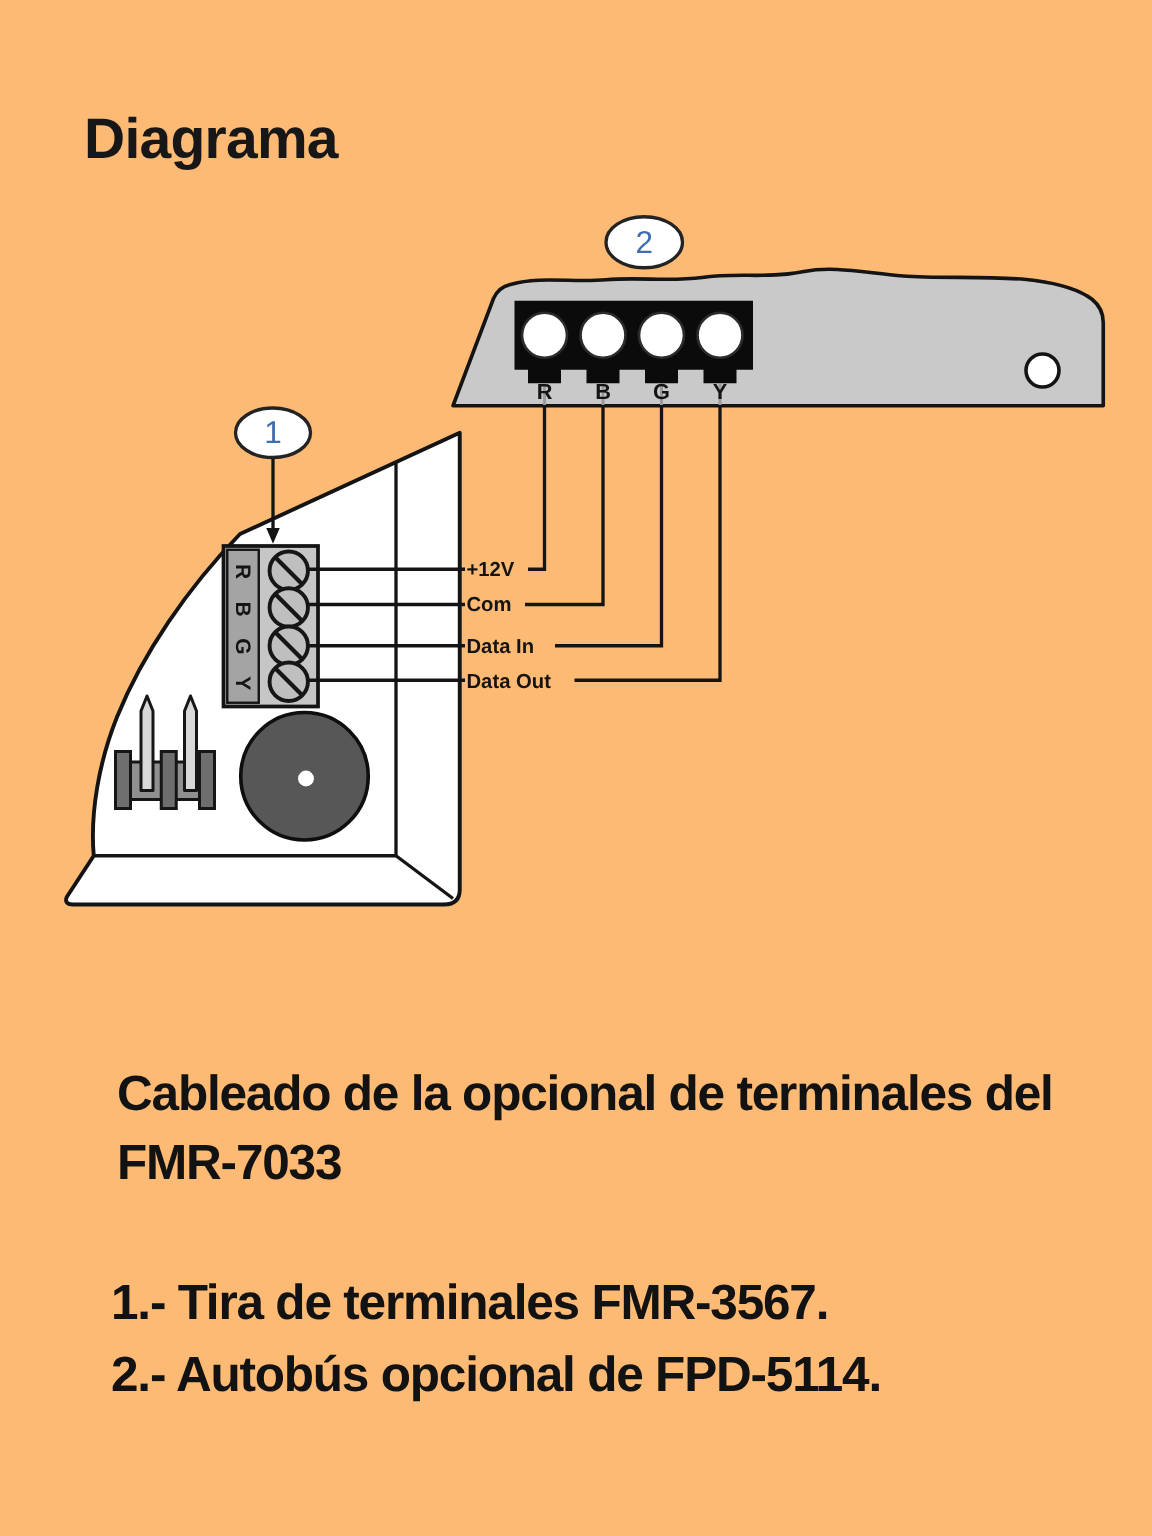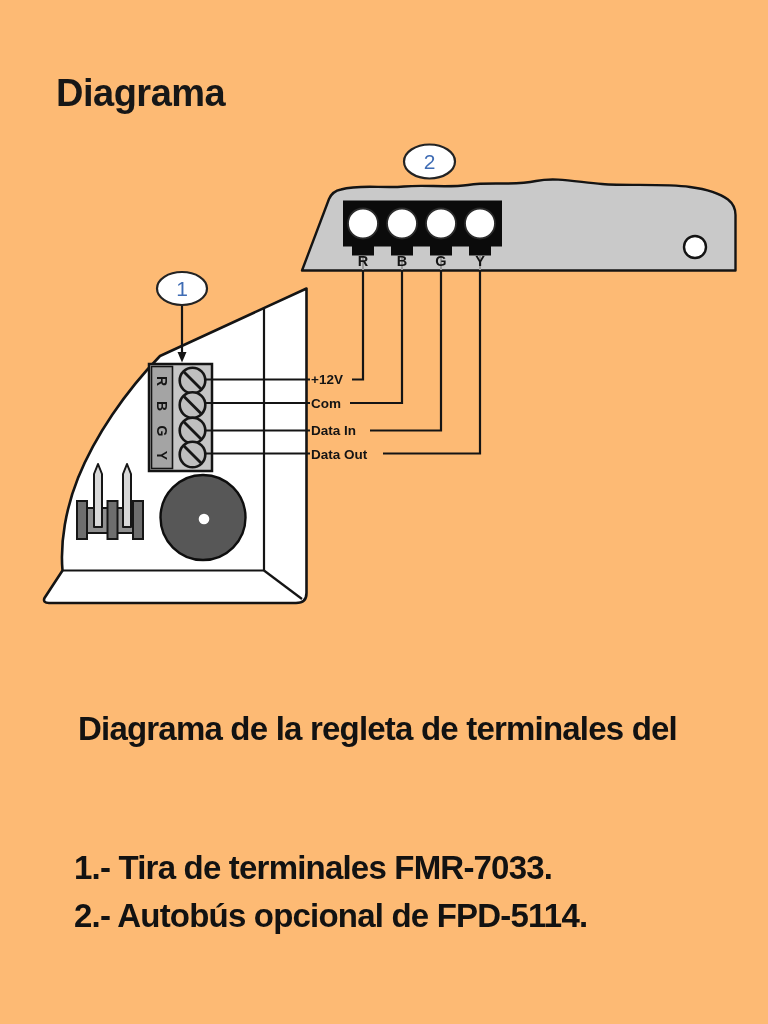--- a/index.html
+++ b/index.html
@@ -132,21 +132,22 @@
       <ellipse cx="182" cy="288.5" rx="25" ry="16.5" fill="#ffffff" stroke="#232323" stroke-width="2.2"></ellipse>
       <text x="182" y="295.5" font-size="21" text-anchor="middle" fill="#3f6cb4">1</text>
     </g>
     <g>
       <ellipse cx="429.5" cy="161.5" rx="25.5" ry="17" fill="#ffffff" stroke="#232323" stroke-width="2.2"></ellipse>
       <text x="429.5" y="168.5" font-size="21" text-anchor="middle" fill="#3f6cb4">2</text>
     </g>
   </svg>
 
   <div class="caption">
-    <div>Diagrama de la regleta de terminales del</div>
+    <div>Cableado de la opcional de terminales del</div>
+    <div>FMR-7033</div>
   </div>
 
   <div class="legend">
-    <div>1.- Tira de terminales FMR-7033.</div>
+    <div>1.- Tira de terminales FMR-3567.</div>
     <div>2.- Autobús opcional de FPD-5114.</div>
   </div>
 
 </div>
 
 </body></html>

